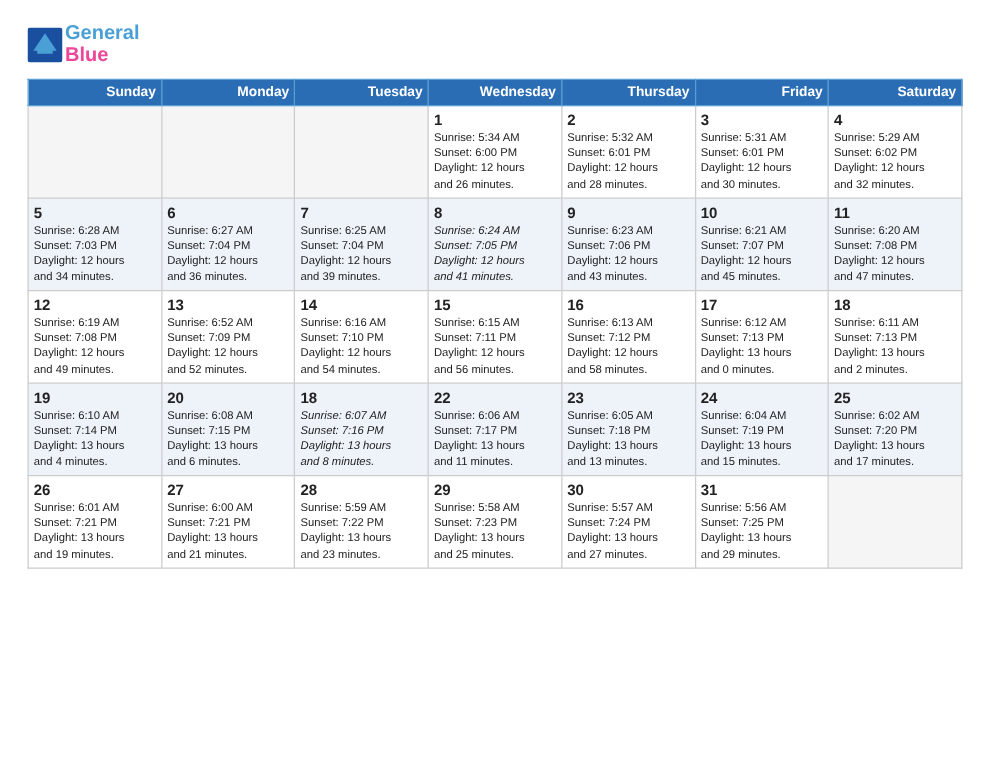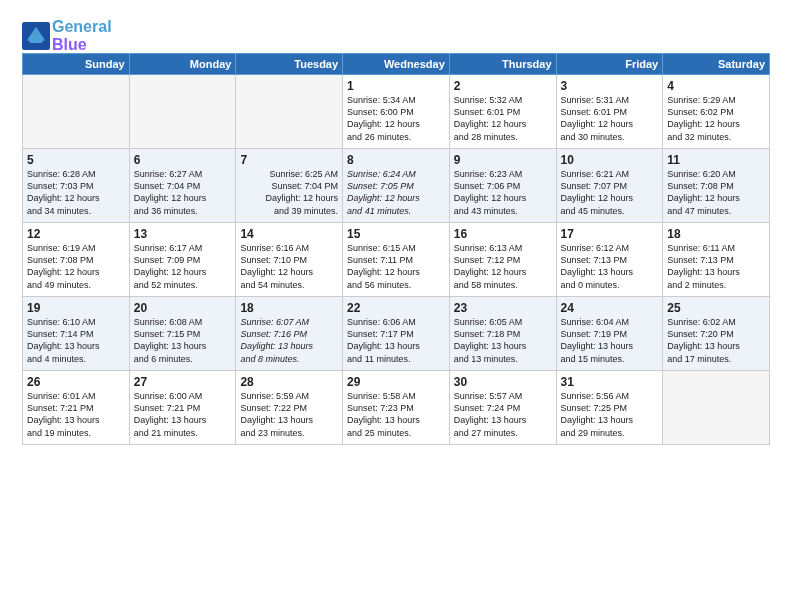--- a/index.html
+++ b/index.html
@@ -13,20 +13,21 @@
     .page {
       width: 792px;
       height: 612px;
       padding: 18px 22px 14px 22px;
       background: #fff;
     }
     .header {
       display: flex;
       justify-content: space-between;
       align-items: flex-start;
+      margin-bottom: 10px;
     }
     .logo {
       display: flex;
       align-items: center;
     }
     .logo-text {
       font-size: 16px;
       font-weight: bold;
       color: #1a4fa0;
       line-height: 1.1;
@@ -99,21 +100,21 @@
 <div class="page">
   <div class="header">
     <div class="logo">
       <svg class="logo-icon" width="36" height="36" viewBox="0 0 36 36">
         <rect x="0" y="0" width="36" height="36" fill="#1a4fa0" rx="3"></rect>
         <polygon points="18,6 30,24 6,24" fill="#4aa0d5"></polygon>
         <rect x="10" y="22" width="16" height="5" fill="#4aa0d5"></rect>
       </svg>
       <div>
         <div class="logo-text">
-          <span>General</span><br><span style="color:#8b5cf6">Blue</span>
+          <span>General</span><br><span style="color:#ec4899">Blue</span>
         </div>
       </div>
     </div>
     <div class="title-block">
       <div class="month-title"></div>
       <div class="location-title"></div>
     </div>
   </div>
 
   <table class="calendar-table">
@@ -172,21 +173,21 @@
           </td>
           <td>
             <span class="day-num">6</span>
             <div class="day-info" style="white-space: pre-line;">Sunrise: 6:27 AM
 Sunset: 7:04 PM
 Daylight: 12 hours
 and 36 minutes.</div>
           </td>
           <td>
             <span class="day-num">7</span>
-            <div class="day-info" style="white-space: pre-line; text-align: right;">Sunrise: 6:25 AM
+            <div class="day-info" style="white-space: pre-line;">Sunrise: 6:25 AM
 Sunset: 7:04 PM
 Daylight: 12 hours
 and 39 minutes.</div>
           </td>
           <td>
             <span class="day-num">8</span>
             <div class="day-info" style="white-space: pre-line; font-style: italic;">Sunrise: 6:24 AM
 Sunset: 7:05 PM
 Daylight: 12 hours
 and 41 minutes.</div>
@@ -216,21 +217,21 @@
         <tr>
           <td>
             <span class="day-num">12</span>
             <div class="day-info" style="white-space: pre-line;">Sunrise: 6:19 AM
 Sunset: 7:08 PM
 Daylight: 12 hours
 and 49 minutes.</div>
           </td>
           <td>
             <span class="day-num">13</span>
-            <div class="day-info" style="white-space: pre-line;">Sunrise: 6:17 AM
+            <div class="day-info" style="white-space: pre-line;">Sunrise: 6:52 AM
 Sunset: 7:09 PM
 Daylight: 12 hours
 and 52 minutes.</div>
           </td>
           <td>
             <span class="day-num">14</span>
             <div class="day-info" style="white-space: pre-line;">Sunrise: 6:16 AM
 Sunset: 7:10 PM
 Daylight: 12 hours
 and 54 minutes.</div>

